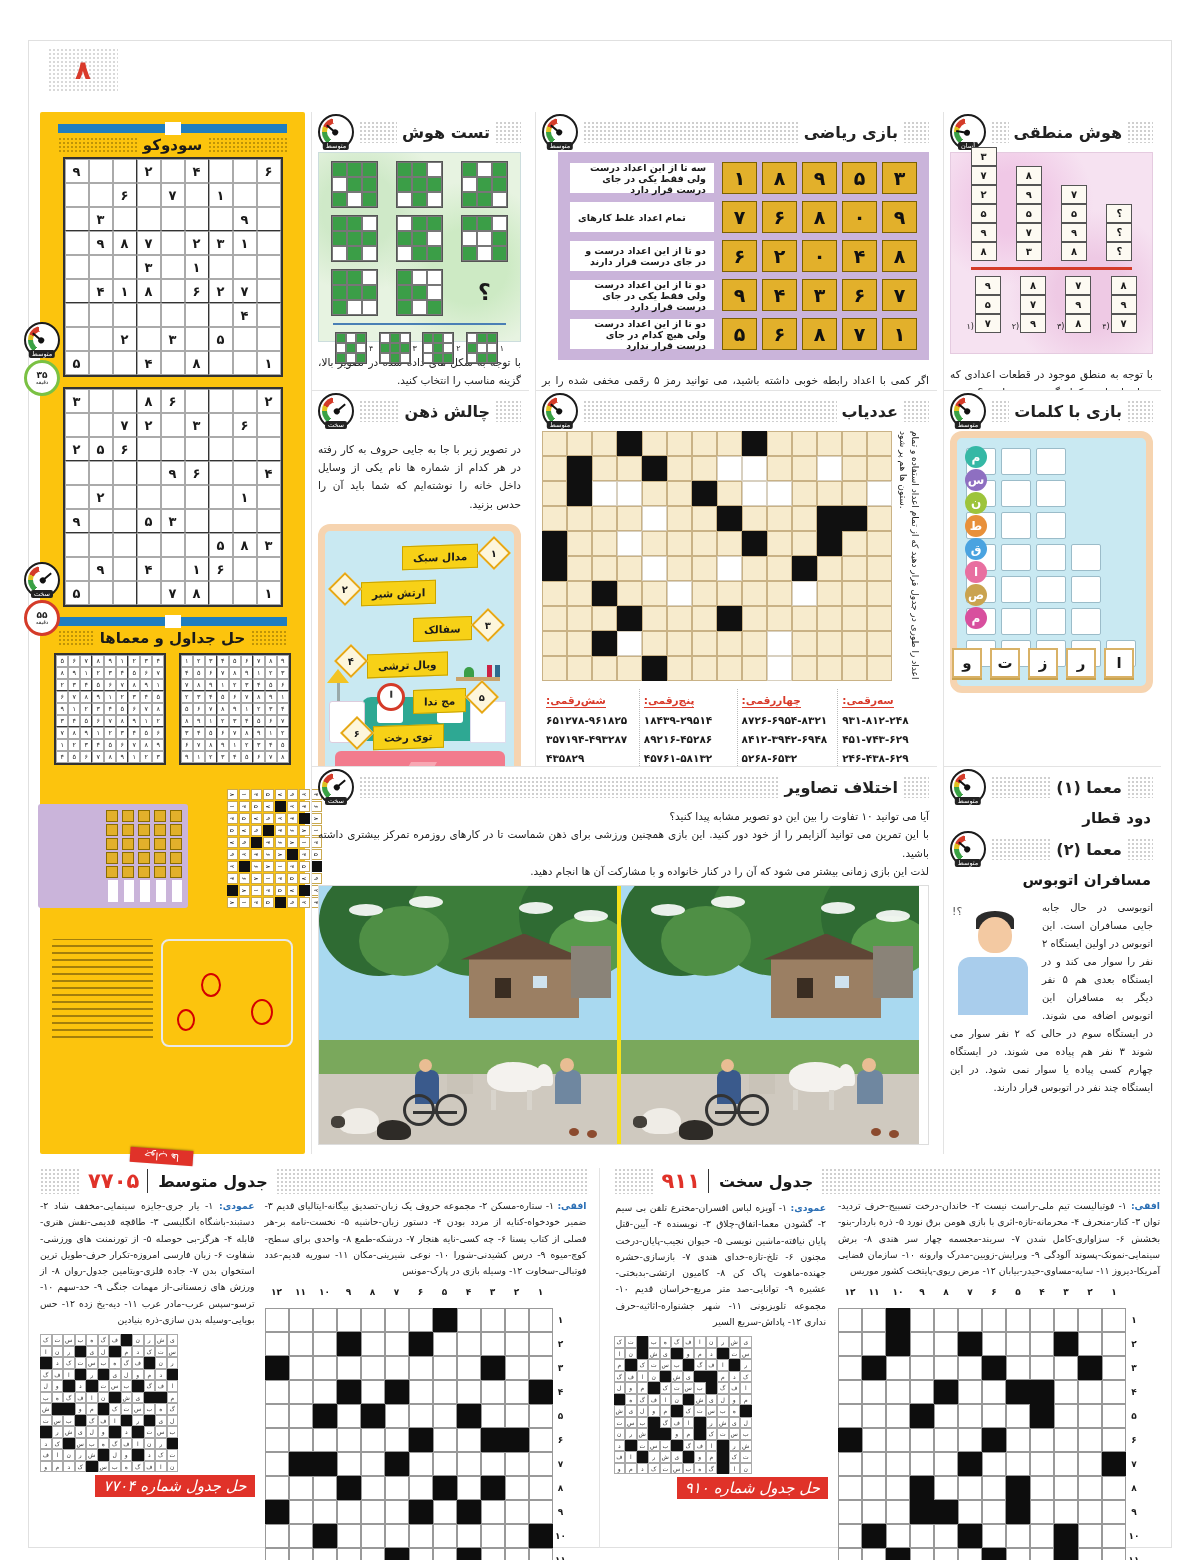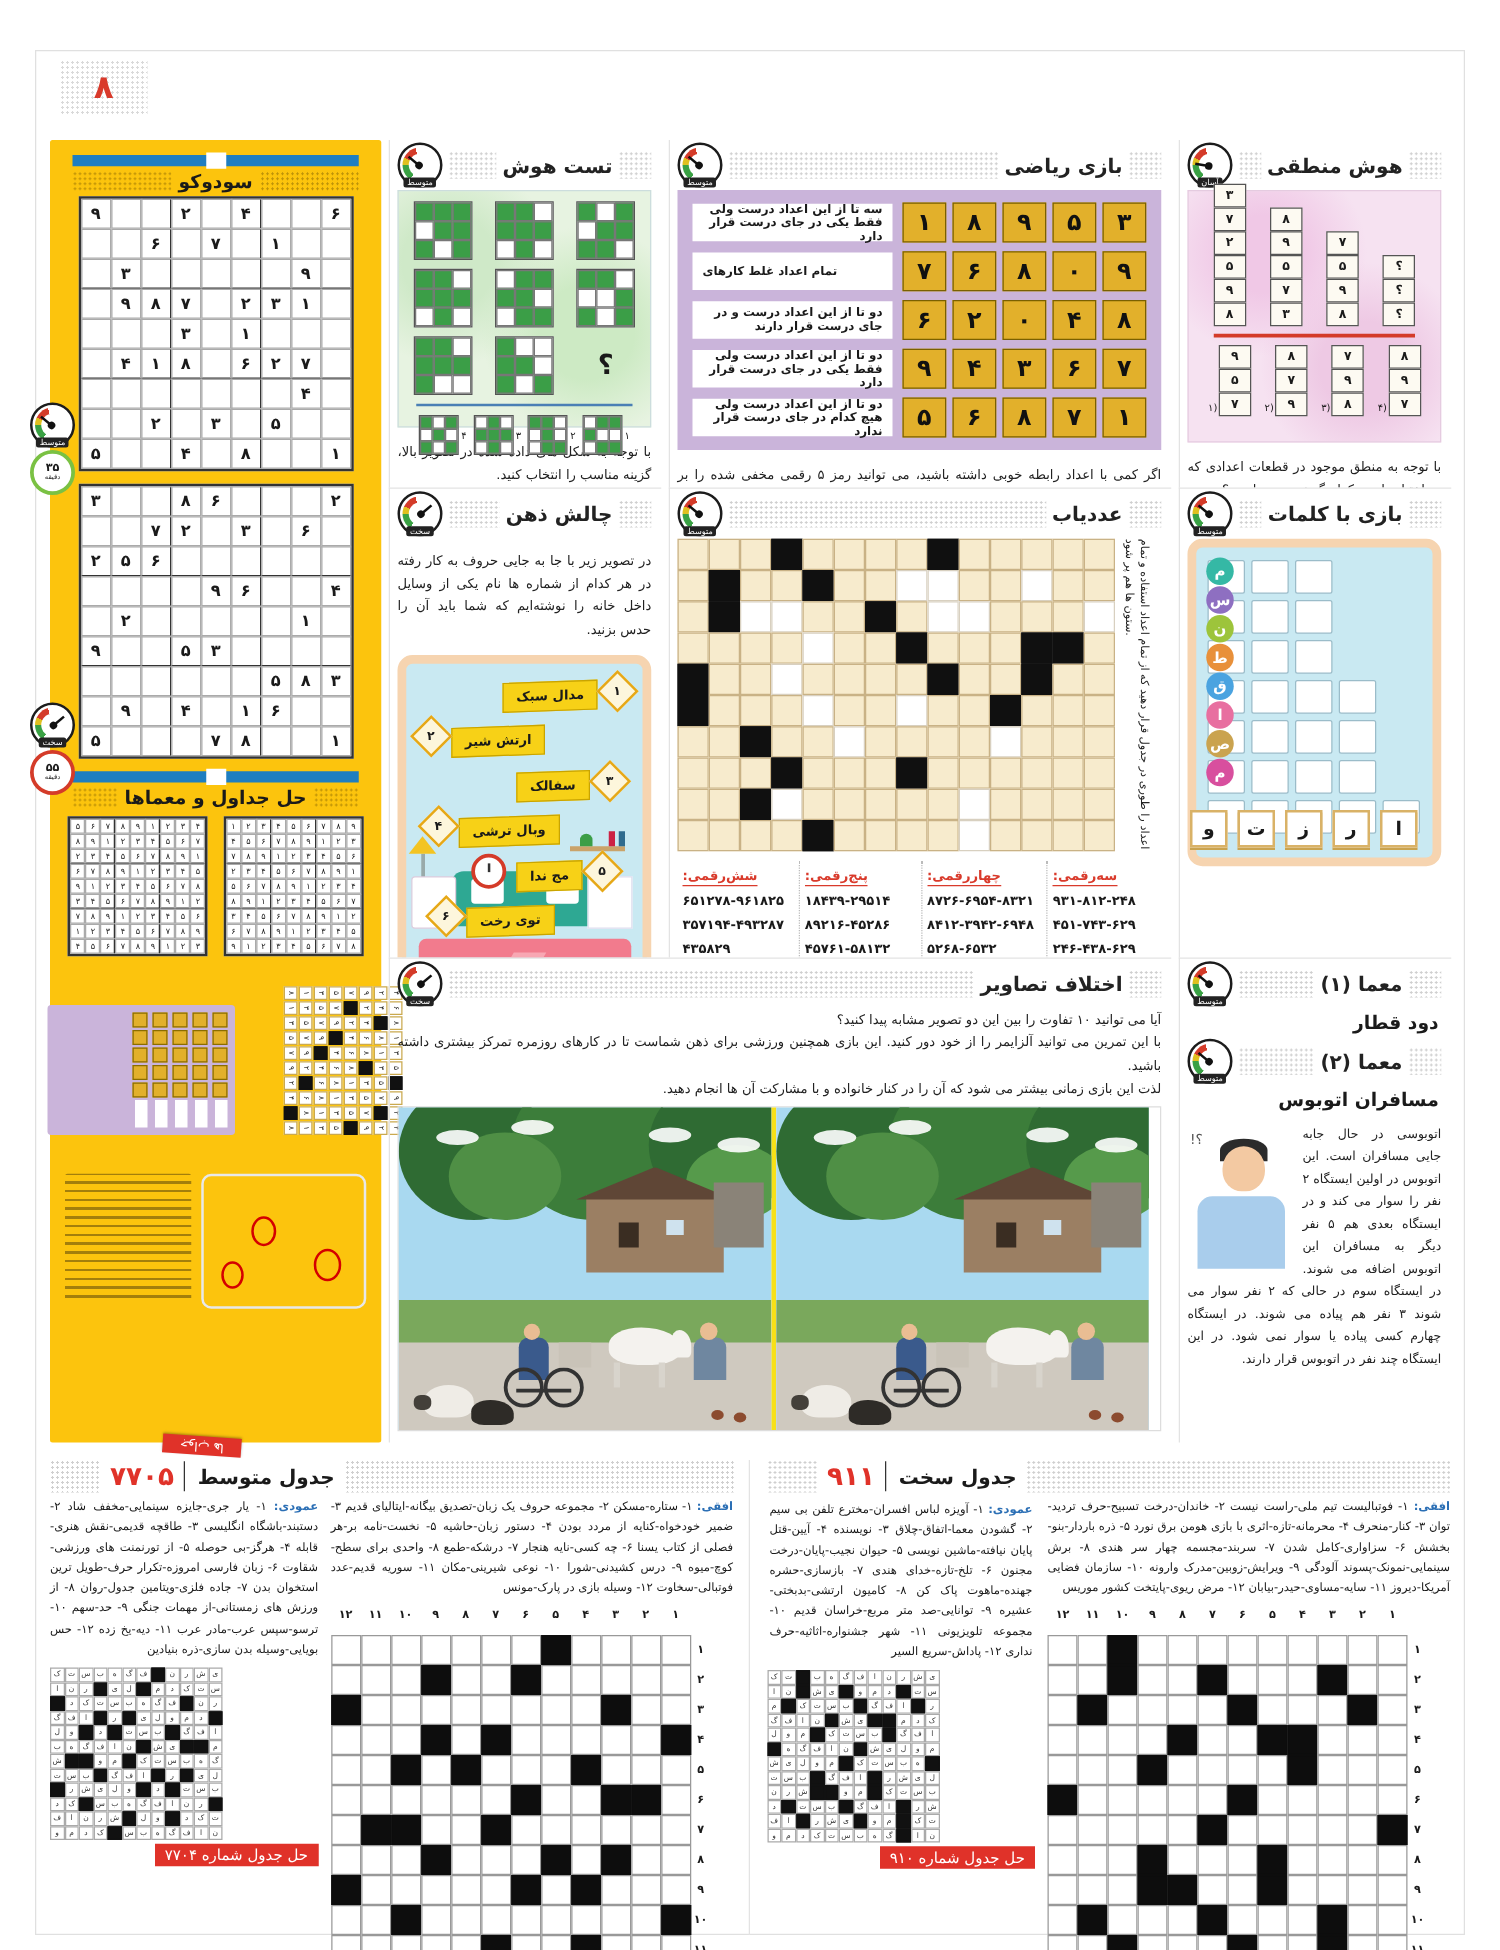--- a/index.html
+++ b/index.html
@@ -82,21 +82,21 @@
   .iqgrids{display:grid;grid-template-columns:repeat(3,max-content);gap:7px 18px;direction:ltr;justify-content:center;}
   .iqg{display:grid;grid-template-columns:repeat(3,15px);grid-auto-rows:15px;border:1px solid #555;width:max-content;background:#fff;}
   .iqg i{border:.5px solid #777;} .iqg i.g{background:#3b9e47;}
   .iqq{font-size:22px;font-weight:bold;display:flex;align-items:center;justify-content:center;}
   .iqdiv{height:2px;background:#4a7fb5;margin:7px 4px;}
   .iqopts{display:flex;direction:ltr;justify-content:space-between;padding:0 6px;}
   .iqopt{display:flex;align-items:center;gap:2px;}
   .iqopt .iqg{grid-template-columns:repeat(3,10px);grid-auto-rows:10px;}
   .iqopt em{font-style:normal;font-size:8px;}
   
-  .mathpanel{background:#cab4da;padding:10px 12px;display:flex;flex-direction:column;gap:7px;}
+  .mathpanel{background:#cab4da;padding:10px 12px;display:flex;flex-direction:column;gap:7px;margin-left:16px;}
   .mrow{display:flex;direction:ltr;gap:8px;align-items:center;}
   .mhint{flex:1;background:#fff;height:30px;display:flex;align-items:center;justify-content:flex-end;
          padding:0 8px;font-size:9.5px;font-weight:bold;direction:rtl;}
   .mtiles{display:flex;gap:5px;direction:ltr;}
   .mtile{width:33px;height:30px;background:#e2b02b;border:1.5px solid #7a6000;display:flex;align-items:center;justify-content:center;
          font-size:19px;font-weight:bold;color:#111;}
   
   .logicpanel{background:radial-gradient(circle at 30% 25%,#f0c8e6 0 15%,transparent 40%),
               radial-gradient(circle at 70% 70%,#eec9e4 0 18%,transparent 42%),#f6e2f1;
               border:1px solid #e5cbe0;height:188px;padding:6px 10px;position:relative;}
@@ -180,21 +180,21 @@
   .clue{font-size:9.3px;line-height:1.75;text-align:justify;}
   .clue b.lab{color:#2b6fb5;}
   .cwgrid{display:grid;direction:ltr;margin-top:5px;grid-template-columns:repeat(12,24px) 16px;grid-auto-rows:24px;}
   .cwgrid .num{display:flex;align-items:center;justify-content:center;font-size:9px;font-weight:bold;background:none!important;border:none!important;}
   .cwgrid span{background:#fff;border:.5px solid #999;box-sizing:border-box;}
   .cwgrid span.k{background:#0d0d0d;border-color:#0d0d0d;}
   .cwgrid .hdr0{height:16px;}
   .minigrid{display:grid;direction:ltr;grid-template-columns:repeat(12,11.5px);grid-auto-rows:11.5px;margin-top:6px;}
   .minigrid span{background:#fff;border:.5px solid #aaa;font-size:6px;display:flex;align-items:center;justify-content:center;color:#333;}
   .minigrid span.k{background:#111;border-color:#111;}
-  .soltag{display:inline-block;background:#e03229;color:#fff;font-size:12px;padding:2px 8px;margin-top:3px;}
+  .soltag{display:inline-block;background:#e03229;color:#fff;font-size:15px;padding:2px 8px;margin-top:3px;font-style:italic;}
 </style>
 </head>
 <body>
 
 <div class="frame"></div>
 
 <header class="hdr">
   <div class="pagenum">۸</div>
 </header>
 

